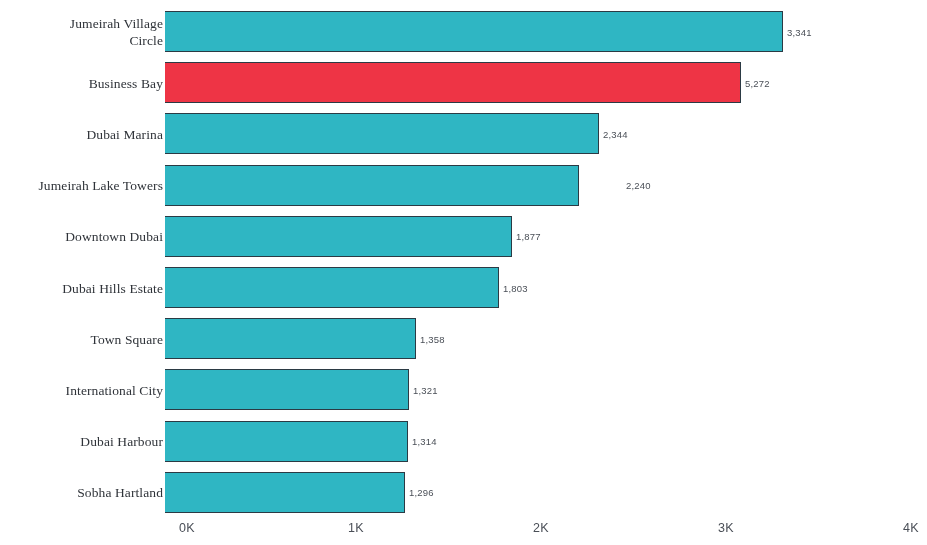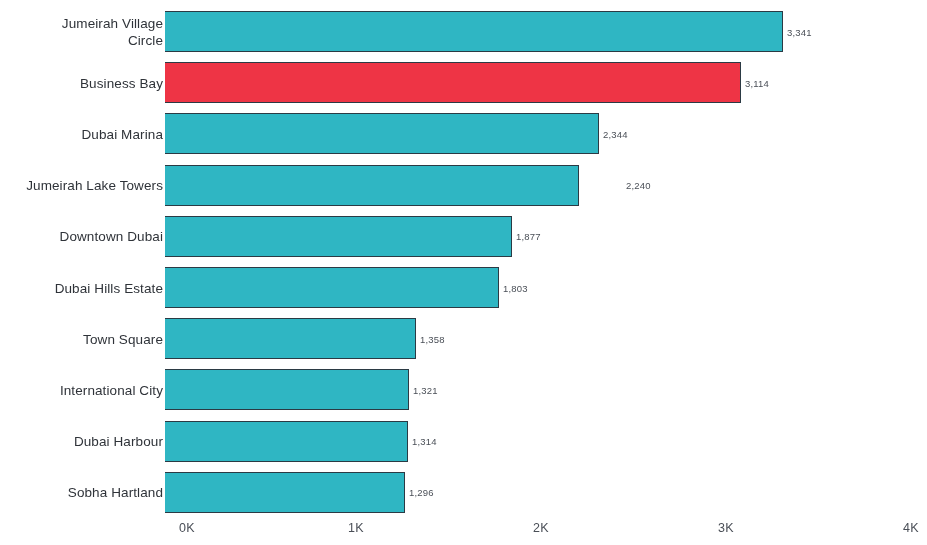--- a/index.html
+++ b/index.html
@@ -37,20 +37,21 @@
   .cat-label {
     position: absolute;
     left: 0;
     width: 163px;
     text-align: right;
     font-size: 13.5px;
     line-height: 17px;
     color: #2f3339;
     letter-spacing: 0.1px;
     white-space: pre-line;
+    font-family: Liberation Serif, serif;
   }
   .cat-label.single {
     top: 50%;
     transform: translateY(-50%);
   }
   .cat-label.double {
     top: 50%;
     transform: translateY(-50%);
   }
   .bar {
@@ -105,21 +106,21 @@
   <div class="plot-area">
       <div class="row" style="top: 11px;">
         <div class="cat-label double">Jumeirah Village
 Circle</div>
         <div class="bar bar-teal" style="width: 618px; height: 41px;"></div>
         <div class="bar-value" style="left: 787px;">3,341</div>
       </div>
       <div class="row" style="top: 62.2px;">
         <div class="cat-label single">Business Bay</div>
         <div class="bar bar-red" style="width: 576px; height: 41px;"></div>
-        <div class="bar-value" style="left: 745px;">3,114</div>
+        <div class="bar-value" style="left: 745px;">5,272</div>
       </div>
       <div class="row" style="top: 113.4px;">
         <div class="cat-label single">Dubai Marina</div>
         <div class="bar bar-teal" style="width: 434px; height: 41px;"></div>
         <div class="bar-value" style="left: 603px;">2,344</div>
       </div>
       <div class="row" style="top: 164.6px;">
         <div class="cat-label single">Jumeirah Lake Towers</div>
         <div class="bar bar-teal" style="width: 414px; height: 41px;"></div>
         <div class="bar-value" style="left: 583px; margin-left: 43px;">2,240</div>

